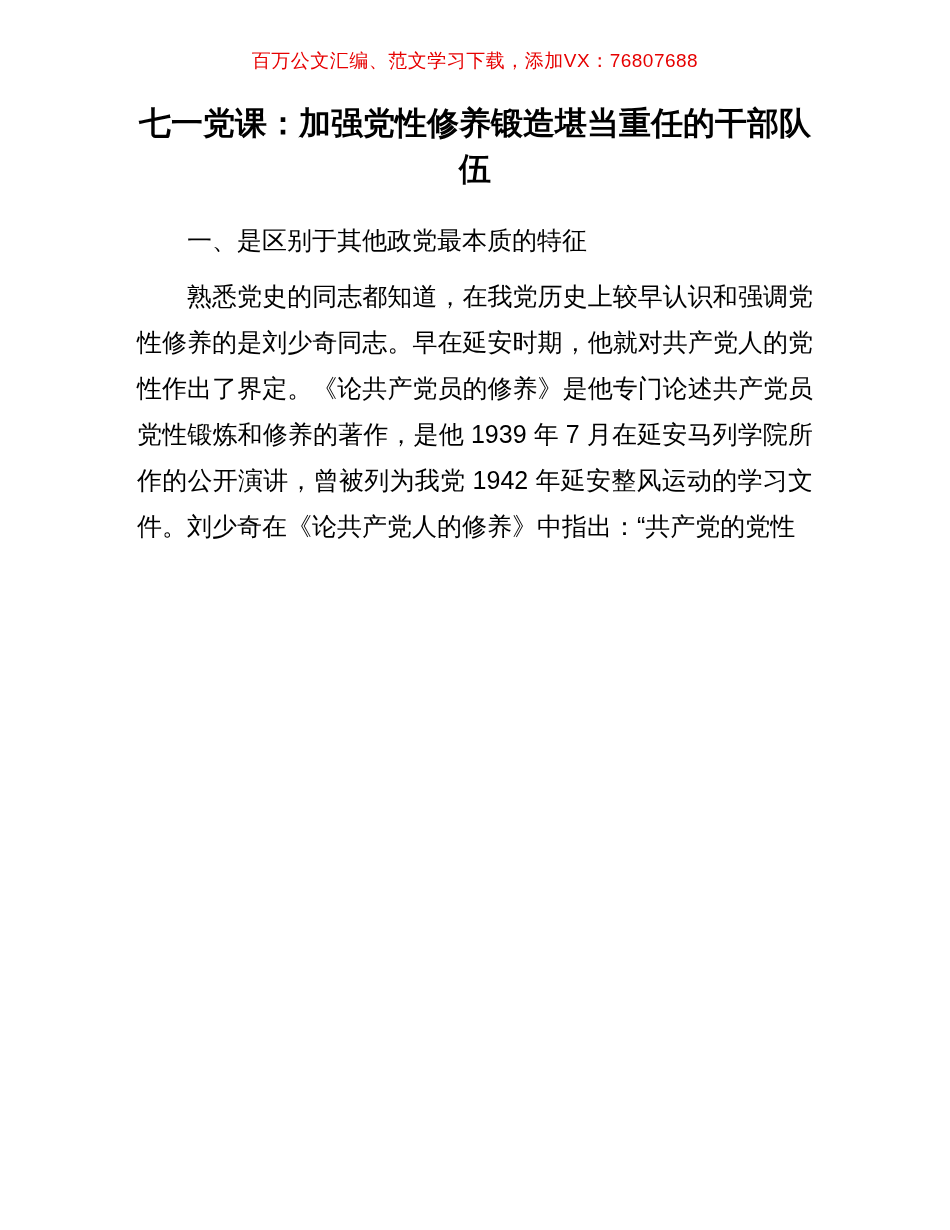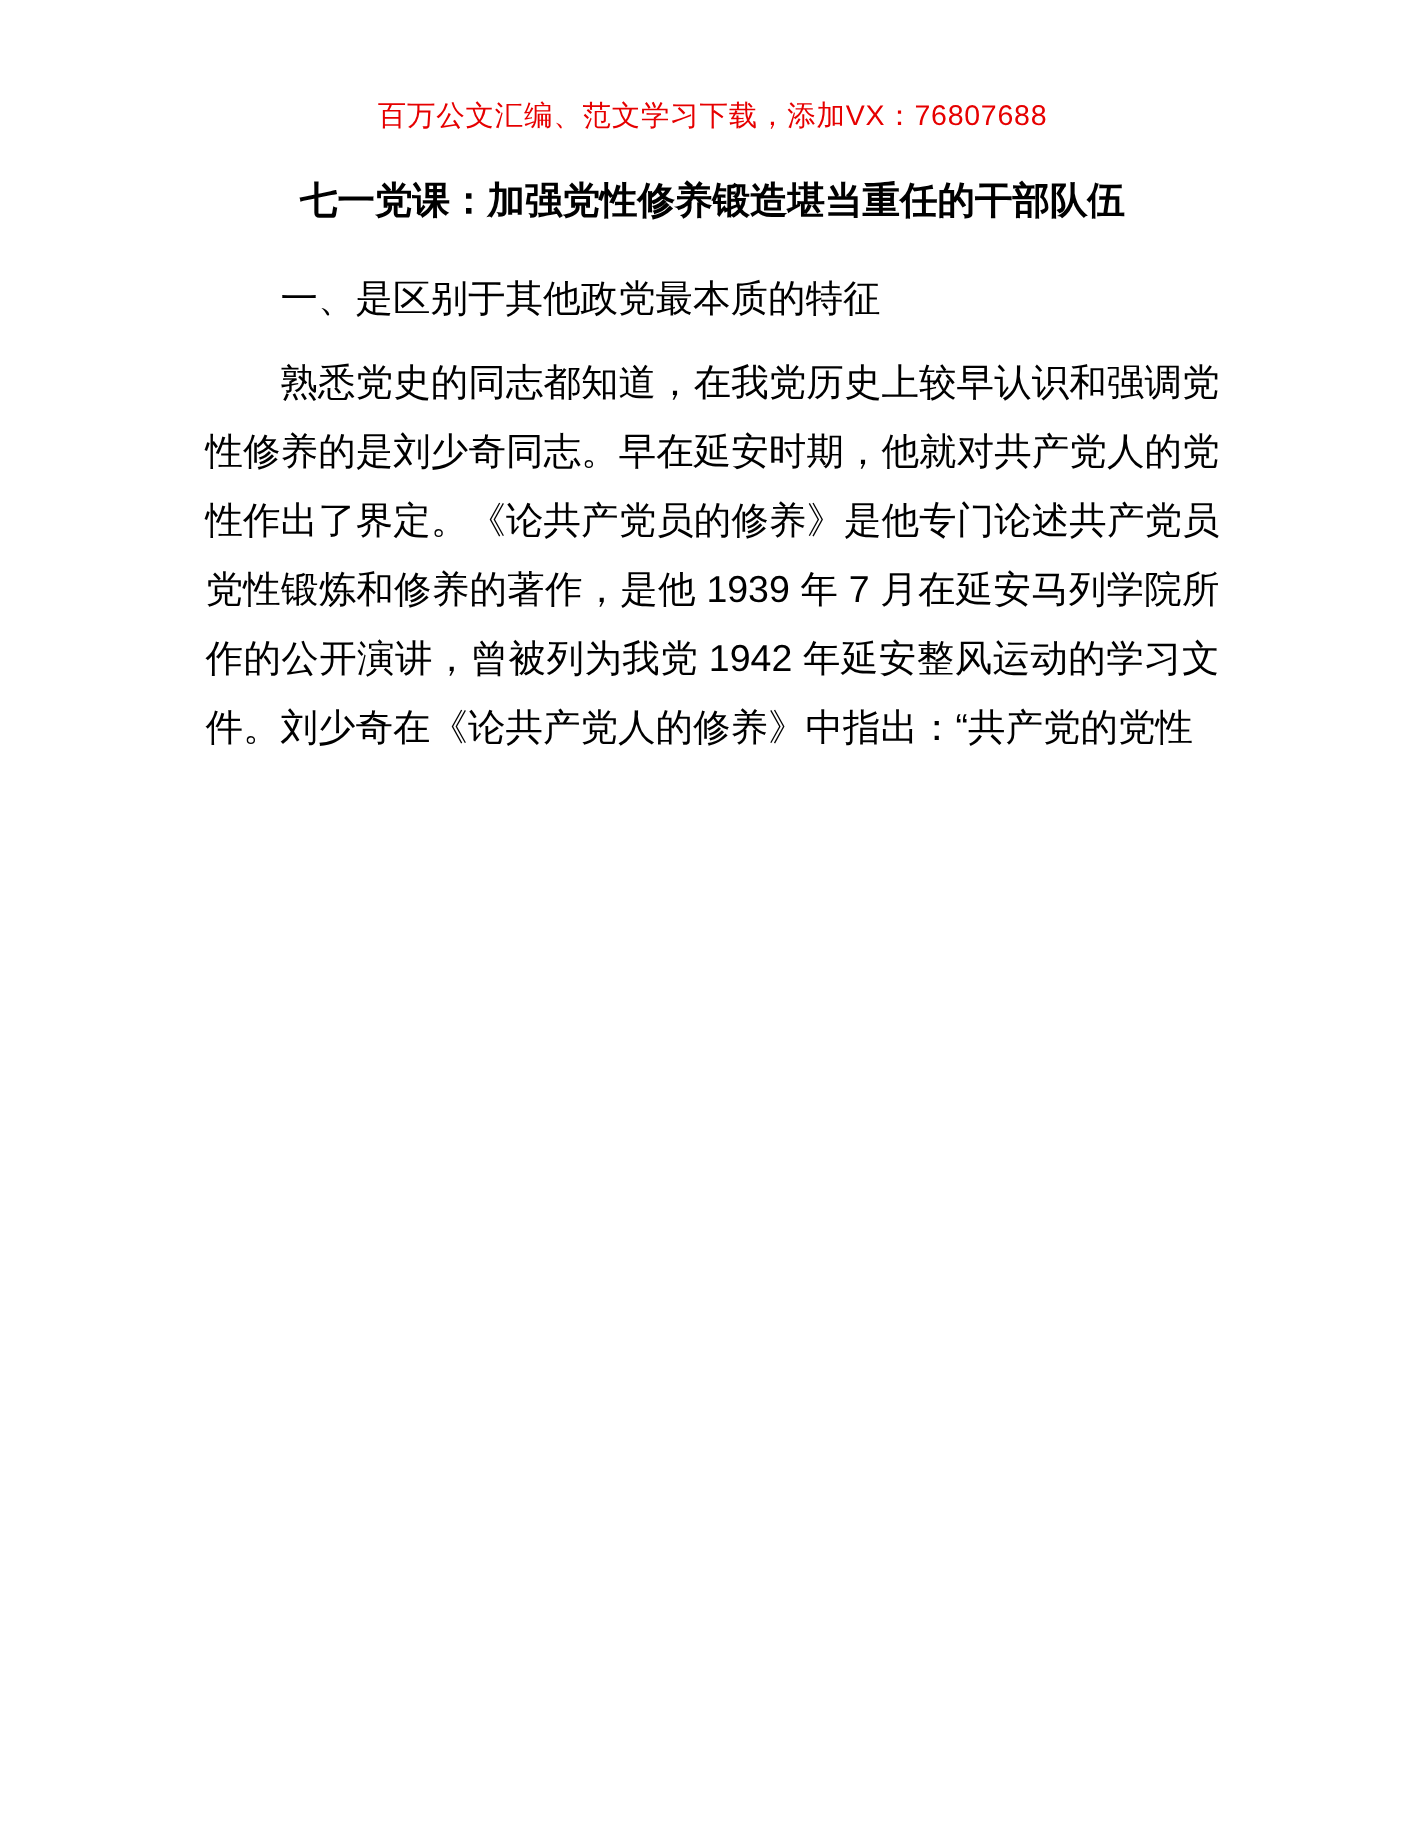--- a/index.html
+++ b/index.html
@@ -8,35 +8,35 @@
       width: 950px;
       height: 1230px;
       overflow: hidden;
       font-family: "Liberation Sans", sans-serif;
       color: #000000;
     }
     .page {
       width: 950px;
       height: 1230px;
       background: #ffffff;
-      padding-top: 64px;
+      padding-top: 48px;
     }
     .notice {
       text-align: center;
       font-size: 19px;
       color: #e60000;
       margin-bottom: 26px;
       letter-spacing: 0.5px;
     }
     .content {
       width: 676px;
       margin: 0 auto;
     }
     .doc-title {
-      font-size: 25px;
+      font-size: 32px;
       font-weight: 700;
       text-align: center;
       line-height: 1.45;
       color: #000000;
       margin-bottom: 24px;
       word-break: break-all;
     }
     .para {
       font-size: 25px;
       line-height: 46px;

